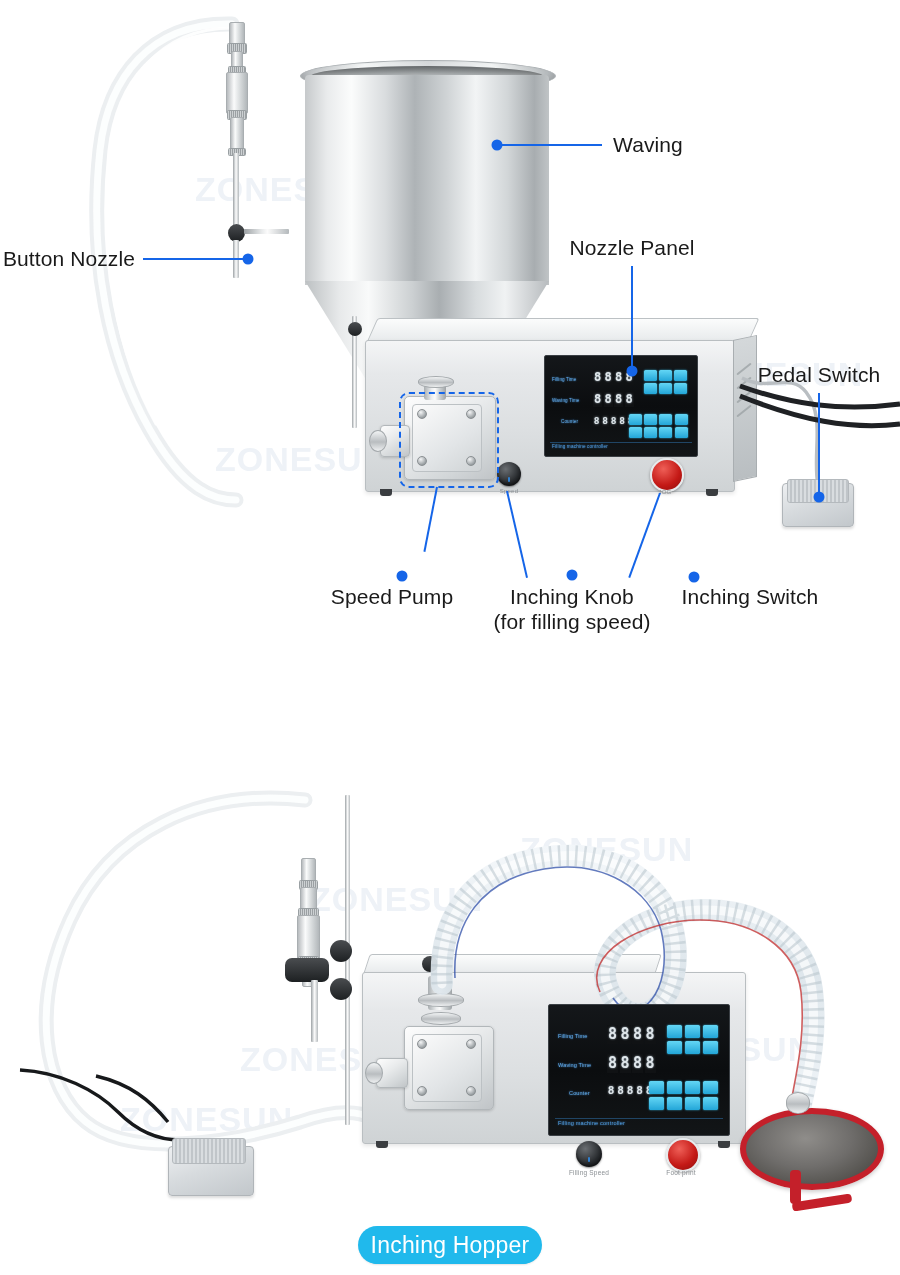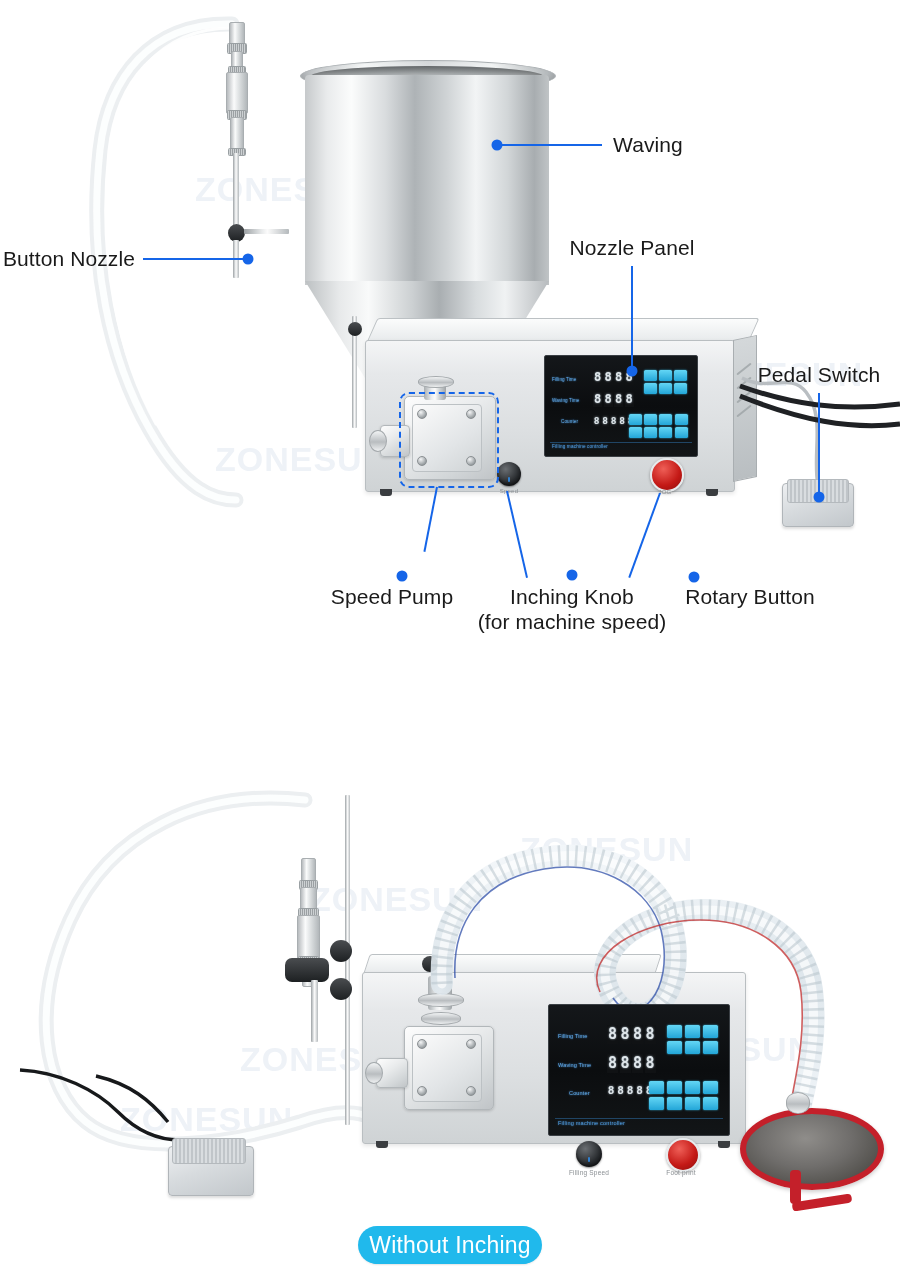--- a/index.html
+++ b/index.html
@@ -413,26 +413,26 @@
 
     <div class="dash-box" style="left:399px;top:392px;width:96px;height:92px;"></div>
     <div class="lead-diag" style="left:437px;top:486px;width:66px;transform:rotate(101deg);"></div>
     <div class="lead-dot" style="left:402px;top:576px;"></div>
     <div class="callout-label center" style="left:392px;top:585px;">Speed Pump</div>
 
     <div class="lead-diag" style="left:507px;top:490px;width:89px;transform:rotate(77deg);"></div>
     <div class="lead-dot" style="left:572px;top:575px;"></div>
     <div class="callout-label center" style="left:572px;top:585px;">
       <span>Inching Knob</span><br>
-      <span>(for machine speed)</span>
+      <span>(for filling speed)</span>
     </div>
 
     <div class="lead-diag" style="left:660px;top:492px;width:90px;transform:rotate(110deg);"></div>
     <div class="lead-dot" style="left:694px;top:577px;"></div>
-    <div class="callout-label center" style="left:750px;top:585px;">Rotary Button</div>
+    <div class="callout-label center" style="left:750px;top:585px;">Inching Switch</div>
 
   </div>
 
   <div class="machine" style="left:0;top:740px;width:900px;height:500px;">
 
     <svg class="layer" width="900" height="500">
       <path d="M305,60 C200,48 110,92 70,180 C30,268 44,348 86,382 C130,418 230,404 300,382
                C340,368 360,372 372,378" fill="none" stroke="#eceff1" stroke-width="15" stroke-linecap="round"></path>
       <path d="M305,60 C200,48 110,92 70,180 C30,268 44,348 86,382 C130,418 230,404 300,382
                C340,368 360,372 372,378" fill="none" stroke="#fdfefe" stroke-width="7" stroke-linecap="round" opacity=".95"></path>
@@ -558,15 +558,15 @@
     <div class="suction-handle abs" style="left:790px;top:430px;width:11px;height:34px;"></div>
     <div class="suction-handle abs" style="left:792px;top:458px;width:60px;height:9px;transform:rotate(-9deg);"></div>
     <div class="ring abs" style="left:786px;top:352px;width:22px;height:20px;"></div>
 
     <div class="pedal abs" style="left:168px;top:406px;width:84px;height:48px;"></div>
     <div class="pedal-top abs" style="left:172px;top:398px;width:72px;height:24px;"></div>
 
     <div class="badge" style="left:360px;top:1228px;width:180px;height:36px;position:fixed;"></div>
   </div>
 
-  <div class="badge" style="left:358px;top:1226px;width:184px;height:38px;">Without Inching</div>
+  <div class="badge" style="left:358px;top:1226px;width:184px;height:38px;">Inching Hopper</div>
 
 </div>
 
 </body></html>

